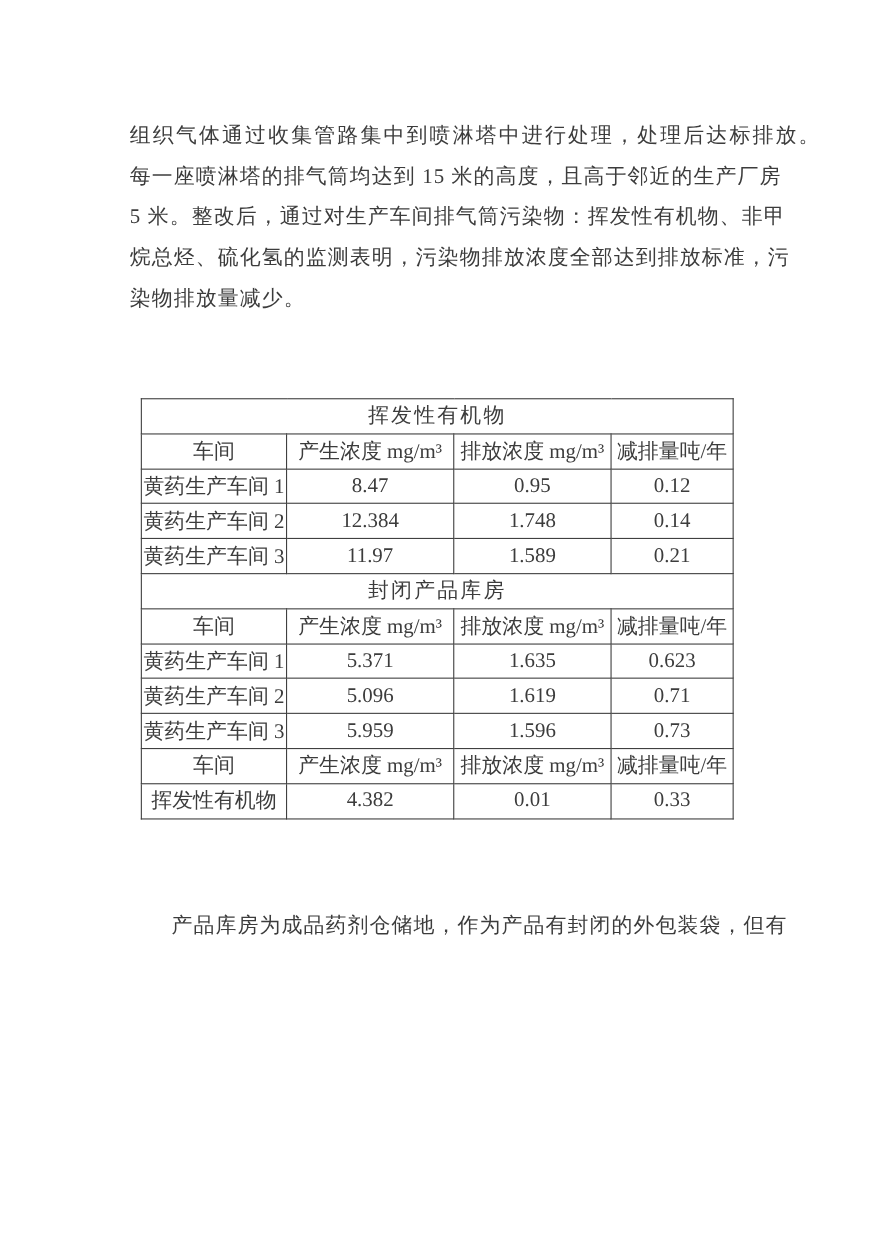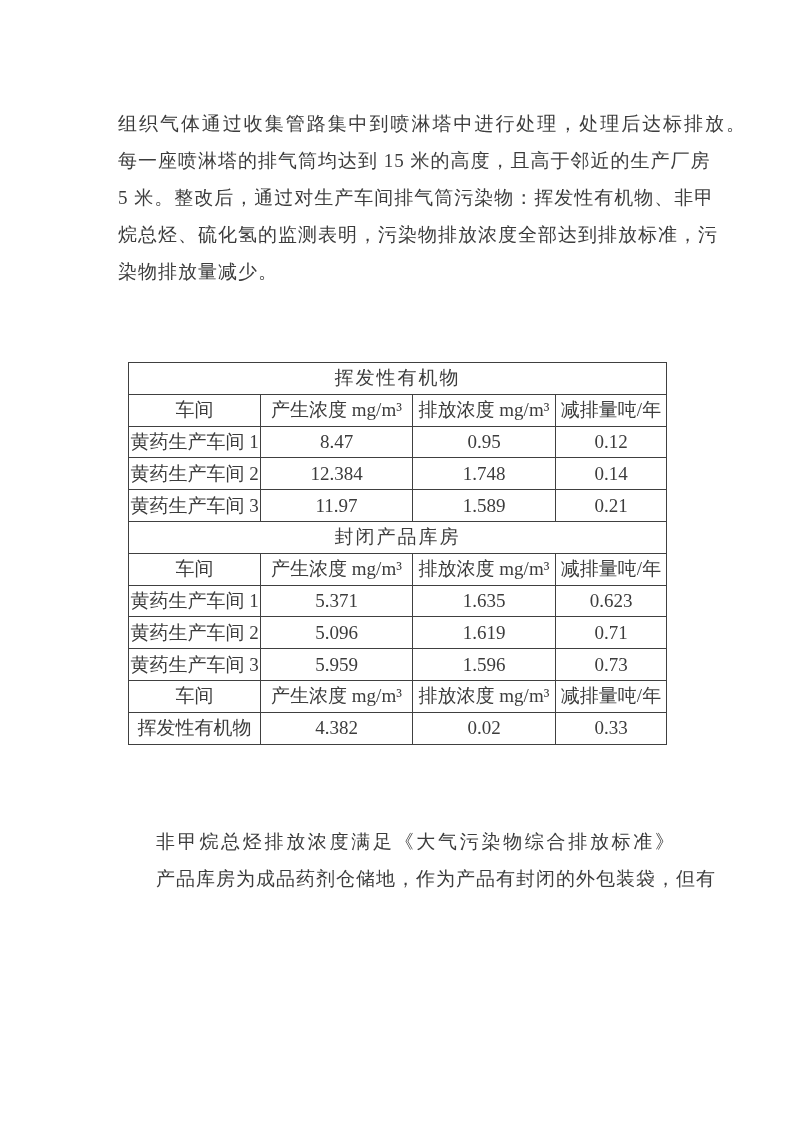--- a/index.html
+++ b/index.html
@@ -118,28 +118,27 @@
 
       <tr>
         <td>车间</td>
         <td>产生浓度 mg/m³</td>
         <td>排放浓度 mg/m³</td>
         <td>减排量吨/年</td>
       </tr>
       <tr>
         <td>挥发性有机物</td>
         <td>4.382</td>
-        <td>0.02</td>
+        <td>0.01</td>
         <td>0.33</td>
       </tr>
     </tbody>
   </table>
 
   <div class="textblock post">
     <div>
-      <div class="line ind">非甲烷总烃排放浓度满足《大气污染物综合排放标准》</div>
     </div>
     <div>
       <div class="line ind">产品库房为成品药剂仓储地，作为产品有封闭的外包装袋，但有</div>
     </div>
   </div>
 
 </div>
 
 </body></html>

